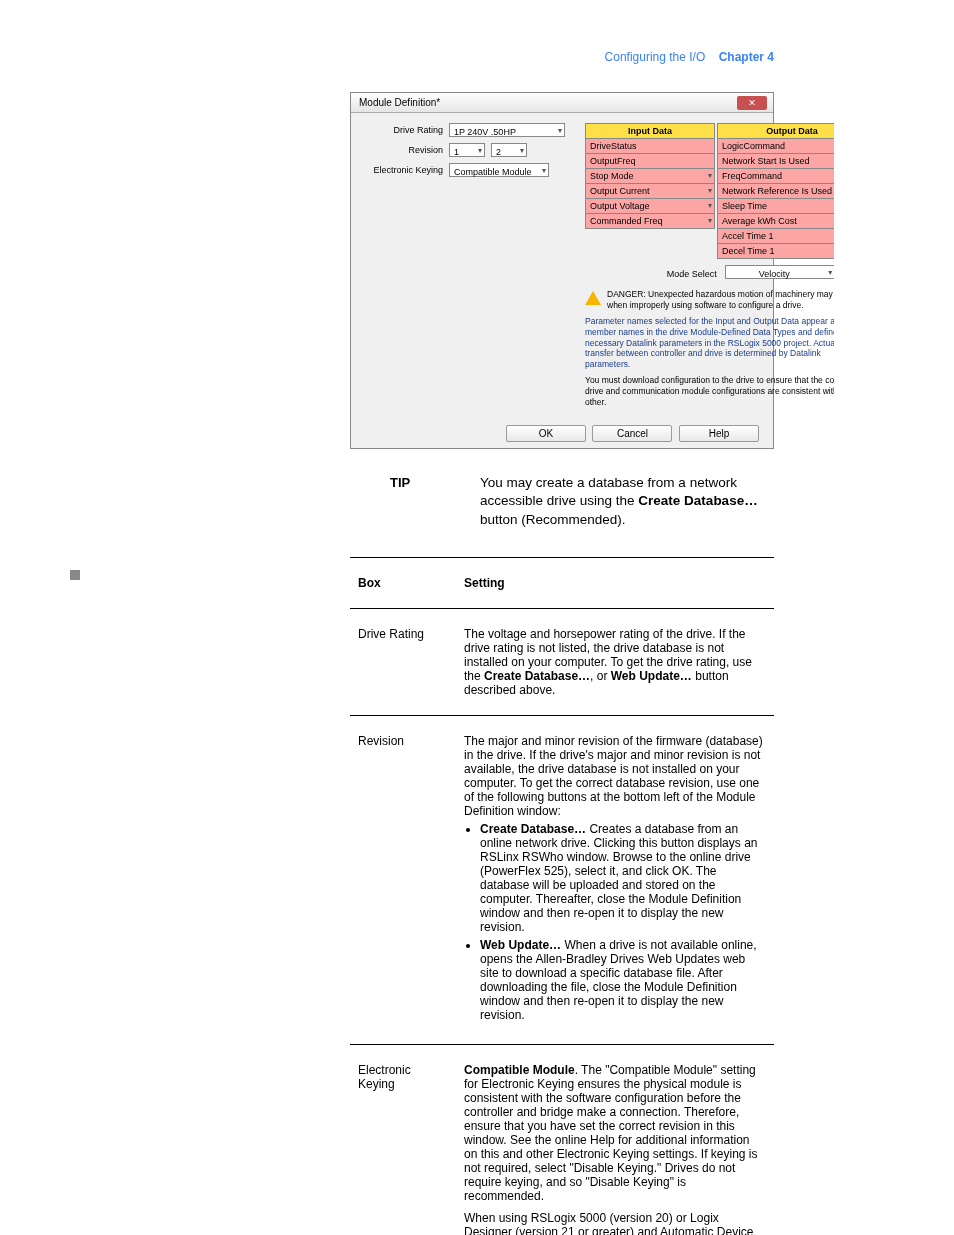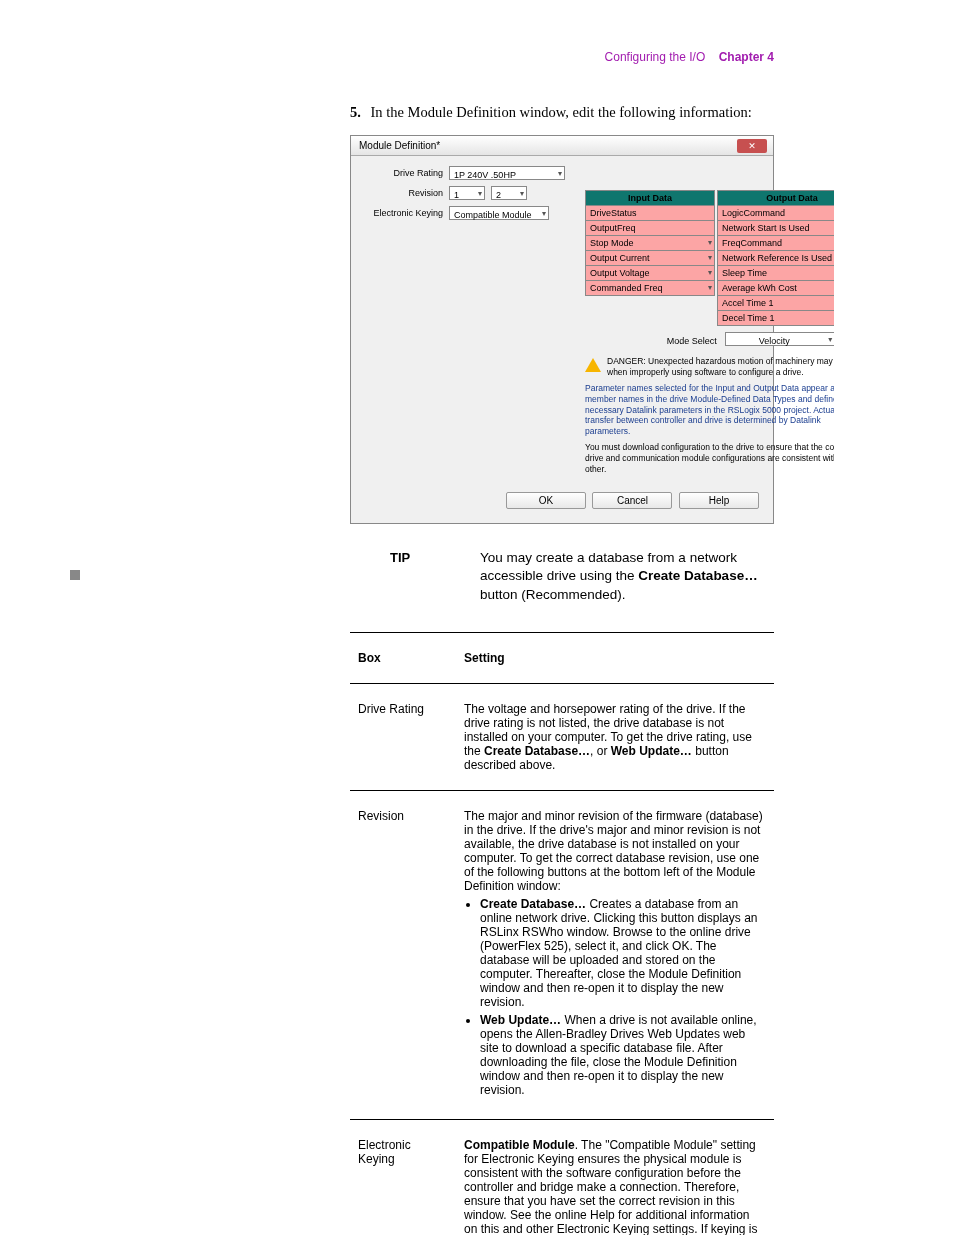--- a/index.html
+++ b/index.html
@@ -9,22 +9,22 @@
     font-size: 14px;
     color: #000;
     width: 834px;
     box-sizing: border-box;
     background: #fff;
   }
   .header {
     text-align: right;
     font-family: "Segoe UI", "Myriad Pro", sans-serif;
     font-size: 12px;
-    color: #a21caf;
-    margin-bottom: 40px;
+    color: #3b82f6;
+    margin-bottom: 28px;
   }
   .header strong { font-weight: bold; }
   .content { margin-left: 290px; }
   .step {
     font-family: "Times New Roman", serif;
     font-size: 14.5px;
     margin-bottom: 14px;
   }
   .step .num { font-weight: bold; margin-right: 6px; }
   .dialog {
@@ -61,41 +61,41 @@
   .field-row label { width: 78px; text-align: right; }
   .sel {
     background: #fff; border: 1px solid #888; padding: 1px 16px 1px 4px;
     font-size: 9px; height: 14px; line-height: 14px; position: relative;
     display: inline-block; box-sizing: border-box;
   }
   .sel::after { content: "▾"; position: absolute; right: 2px; top: 0; font-size: 8px; color: #555; }
   .io-table { display: flex; gap: 2px; font-size: 9px; margin-bottom: 6px; }
   .io-col { width: 130px; }
   .io-col.out { width: 150px; }
-  .io-hdr { background: #0f766e; border: 1px solid #888; text-align: center; font-weight: bold; padding: 2px 0; margin-top: 24px; }
+  .io-hdr { background: #fde047; border: 1px solid #888; text-align: center; font-weight: bold; padding: 2px 0; }
   .io-cell { background: #fca5a5; border: 1px solid #888; border-top: none; padding: 2px 4px; position: relative; }
   .io-cell.sel-cell { padding-right: 14px; }
   .io-cell.sel-cell::after { content: "▾"; position: absolute; right: 2px; top: 2px; font-size: 8px; color: #555; }
   .chk-row { font-size: 9px; margin: 8px 0 6px 2px; }
   .chk-row input { vertical-align: middle; margin-right: 3px; }
   .mode-row { font-size: 9px; margin-bottom: 10px; }
   .mode-row label { margin-right: 6px; }
   .warning-box { display: flex; gap: 6px; font-size: 8.5px; line-height: 1.25; margin-bottom: 6px; }
   .warn-icon {
     width: 0; height: 0; border-left: 8px solid transparent; border-right: 8px solid transparent;
     border-bottom: 14px solid #f7b500; margin-top: 2px; flex: none;
   }
   .info-para { font-size: 8.5px; line-height: 1.25; margin-bottom: 6px; color: #1a3d8f; }
   .left-note { font-size: 8.5px; line-height: 1.3; margin-top: 140px; }
   .btn {
     background: linear-gradient(#fff,#e8e8e8); border: 1px solid #999; border-radius: 2px;
     padding: 2px 10px; font-size: 10px; display: inline-block; cursor: default;
   }
   .btn-row-left { margin-top: 10px; }
-  .btn-row-main { text-align: right; padding: 6px 14px 14px 0; }
+  .btn-row-main { text-align: right; padding: 6px 14px 6px 0; }
   .btn-row-main .btn { padding: 2px 16px; margin-left: 4px; min-width: 46px; text-align: center; }
   .tip-block { display: flex; margin-bottom: 28px; font-family: "Times New Roman", serif; font-size: 14.5px; line-height: 1.35; }
   .tip-label { font-family: "Segoe UI", Arial, sans-serif; font-weight: bold; font-size: 13px; width: 90px; padding-left: 40px; }
   .tip-text { flex: 1; font-family: "Segoe UI","Myriad Pro",sans-serif; font-size: 13.5px; }
   .settings-table {
     width: 100%; border-collapse: collapse; font-family: "Segoe UI","Myriad Pro",sans-serif;
     font-size: 12px; margin-bottom: 24px;
   }
   .settings-table th, .settings-table td {
     border-top: 1px solid #000; border-bottom: 1px solid #000;
@@ -115,24 +115,20 @@
 
 <div class="header">
   <span>Configuring the I/O</span>&nbsp;&nbsp;&nbsp;
   <strong>Chapter 4</strong>
 </div>
 
 <div class="left-marker"></div>
 
 <div class="content">
 
-  <p class="step">
-    <span class="num">5.</span>
-    <span>In the Module Definition window, edit the following information:</span>
-  </p>
 
   <div class="dialog">
     <div class="dialog-titlebar">
       <span>Module Definition*</span>
       <div class="close-x">✕</div>
     </div>
     <div class="dialog-body">
       <div class="dlg-left">
         <div class="field-row">
           <label>Drive Rating</label>

